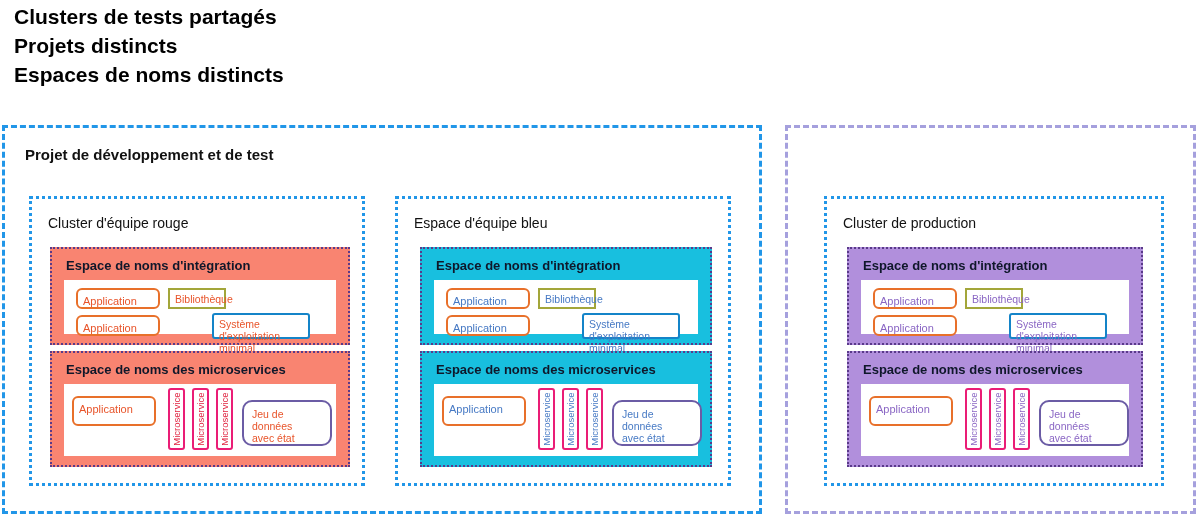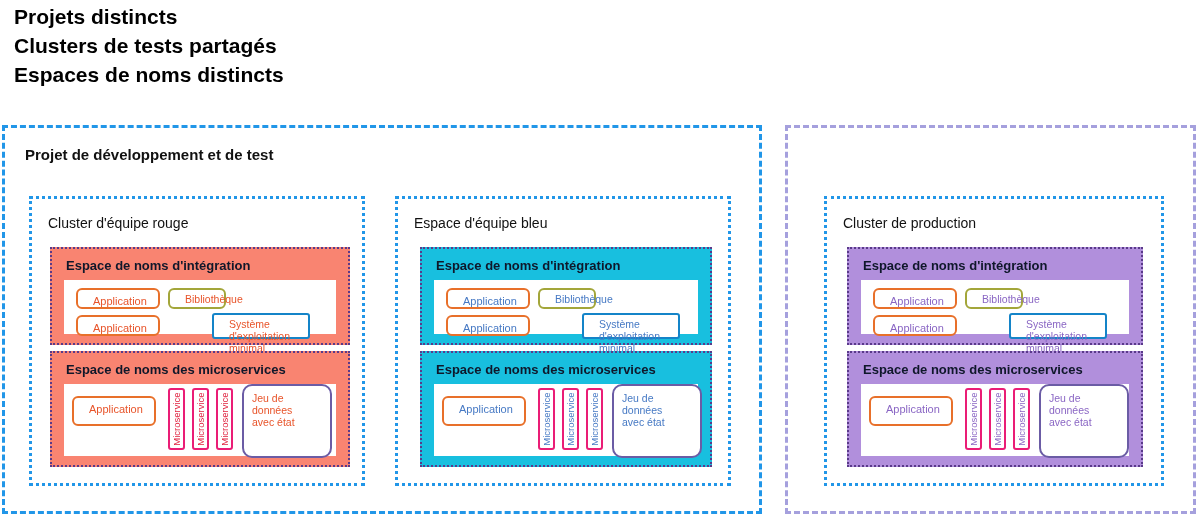--- a/index.html
+++ b/index.html
@@ -116,32 +116,32 @@
   #cluster-prod .ns-integration,
   #cluster-prod .ns-microservices { left: 20px; width: 296px; }
 
   
   .box {
     position: absolute;
     box-sizing: border-box;
     background: #ffffff;
     font-size: 10.5px;
     line-height: 12px;
-    padding: 3px 15px;
+    padding: 3px 5px;
     white-space: pre-line;
   }
   .box-app {
     border: 2px solid #e8702a;
     border-radius: 6px;
     font-size: 11px;
     padding-top: 5px;
   }
   .box-lib {
     border: 2px solid #a3a63a;
-    border-radius: 6px;
+    border-radius: 0;
   }
   .box-os {
     border: 2px solid #1484c8;
     border-radius: 3px;
   }
   .box-dataset {
     border: 2px solid #6b5ca5;
     border-radius: 10px;
     padding: 6px 8px;
   }
@@ -170,28 +170,28 @@
 
   
   .p-app1     { left: 12px; top: 8px;  width: 84px;  height: 21px; }
   .p-app2     { left: 12px; top: 35px; width: 84px;  height: 21px; }
   .p-lib      { left: 104px; top: 8px; width: 58px;  height: 21px; }
   .p-os       { left: 148px; top: 33px; width: 98px; height: 26px; }
   .p-msapp    { left: 8px;  top: 12px; width: 84px;  height: 30px; }
   .p-ms1      { left: 104px; top: 4px; width: 17px;  height: 62px; }
   .p-ms2      { left: 128px; top: 4px; width: 17px;  height: 62px; }
   .p-ms3      { left: 152px; top: 4px; width: 17px;  height: 62px; }
-  .p-dataset  { left: 178px; top: 0; width: 90px;  height: 74px; }
+  .p-dataset  { left: 178px; top: 16px; width: 90px;  height: 46px; }
 </style>
 </head>
 <body>
 
 <div id="title-block">
+  <div class="title-line">Clusters de tests partagés</div>
   <div class="title-line">Projets distincts</div>
-  <div class="title-line">Clusters de tests partagés</div>
   <div class="title-line">Espaces de noms distincts</div>
 </div>
 
 <div class="project" id="project-dev">
   <div class="project-title">Projet de développement et de test</div>
 
   <div class="cluster" id="cluster-red">
     <div class="cluster-title">Cluster d'équipe rouge</div>
 
     <div class="namespace ns-red ns-integration">

